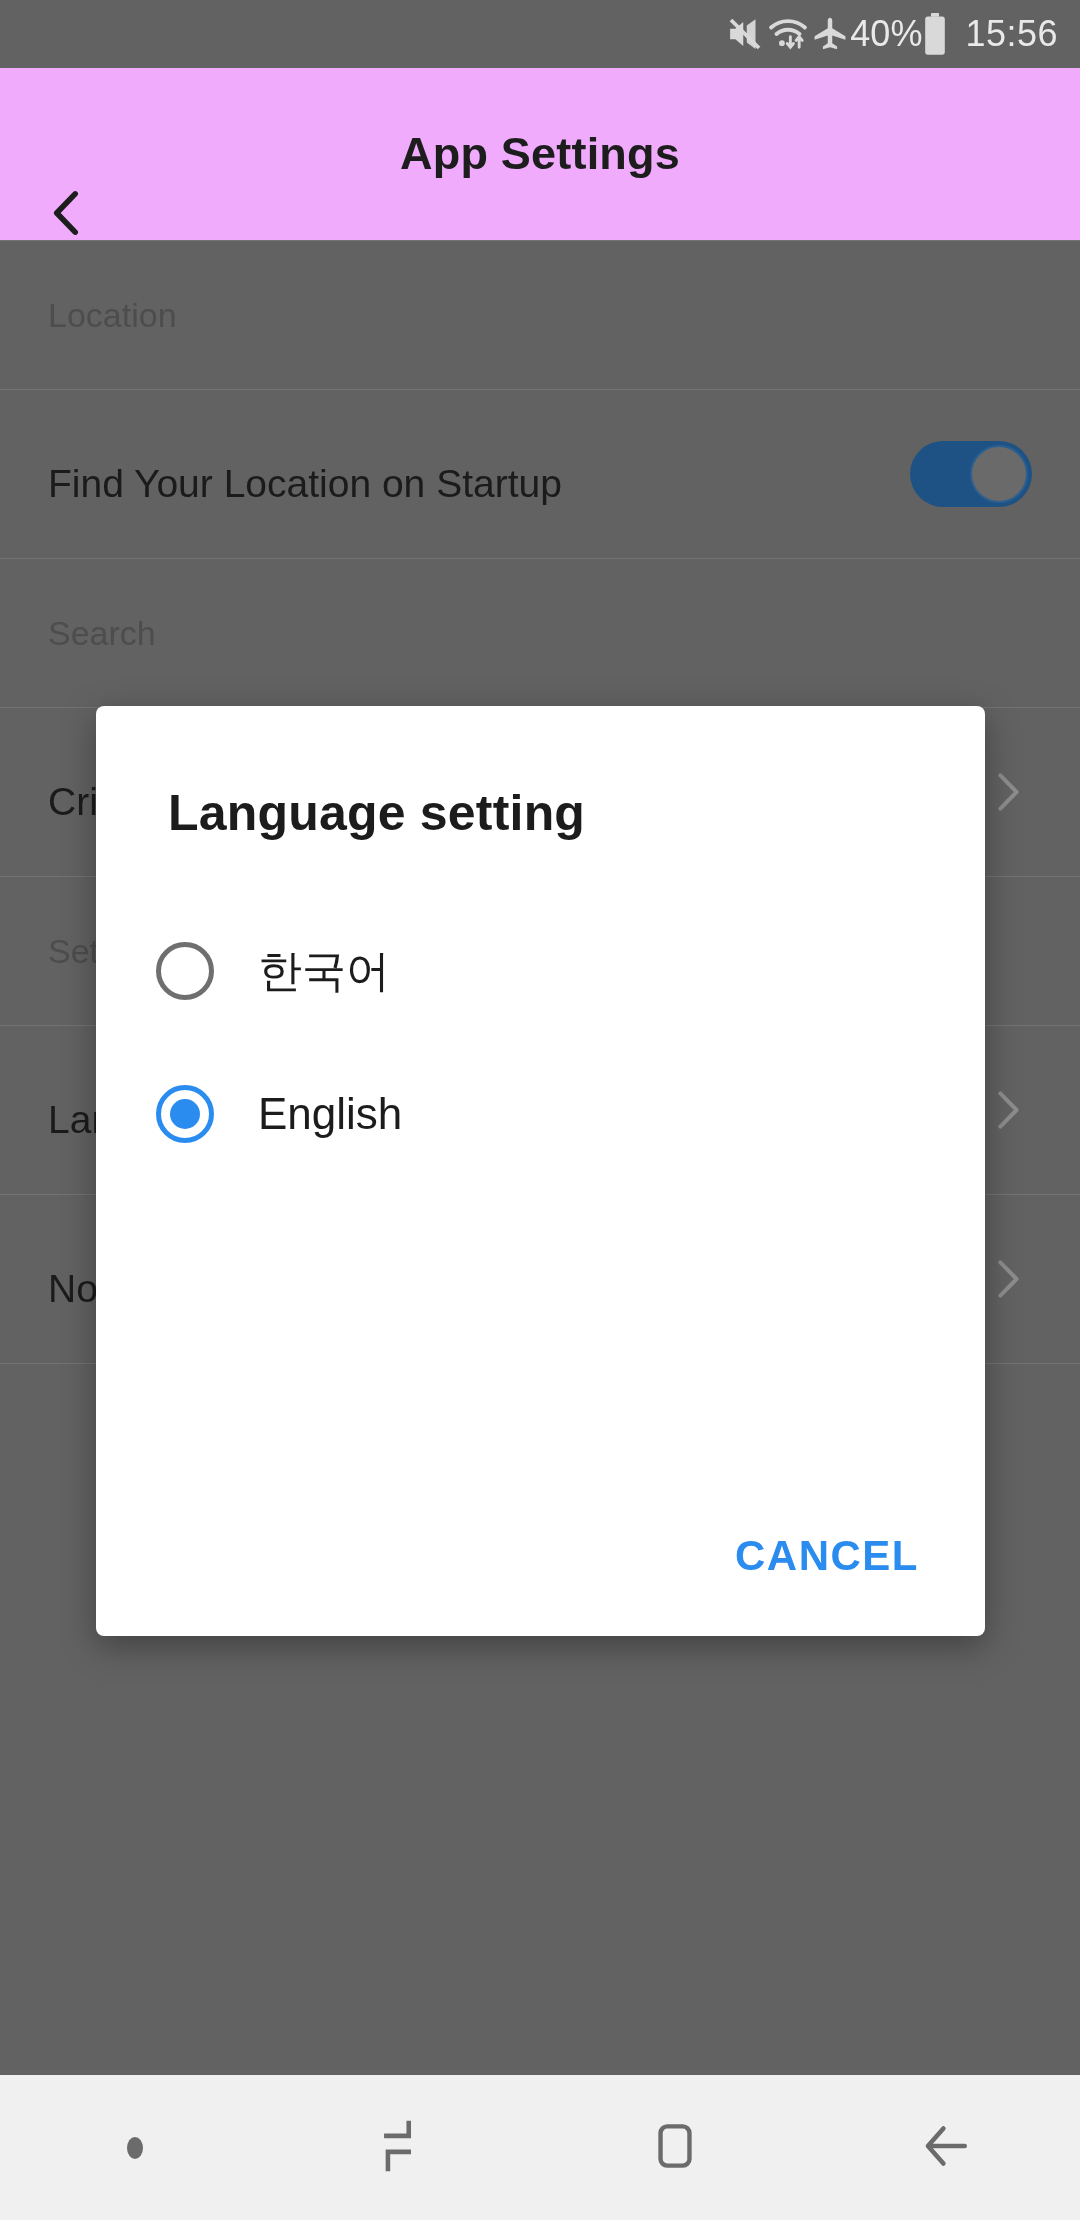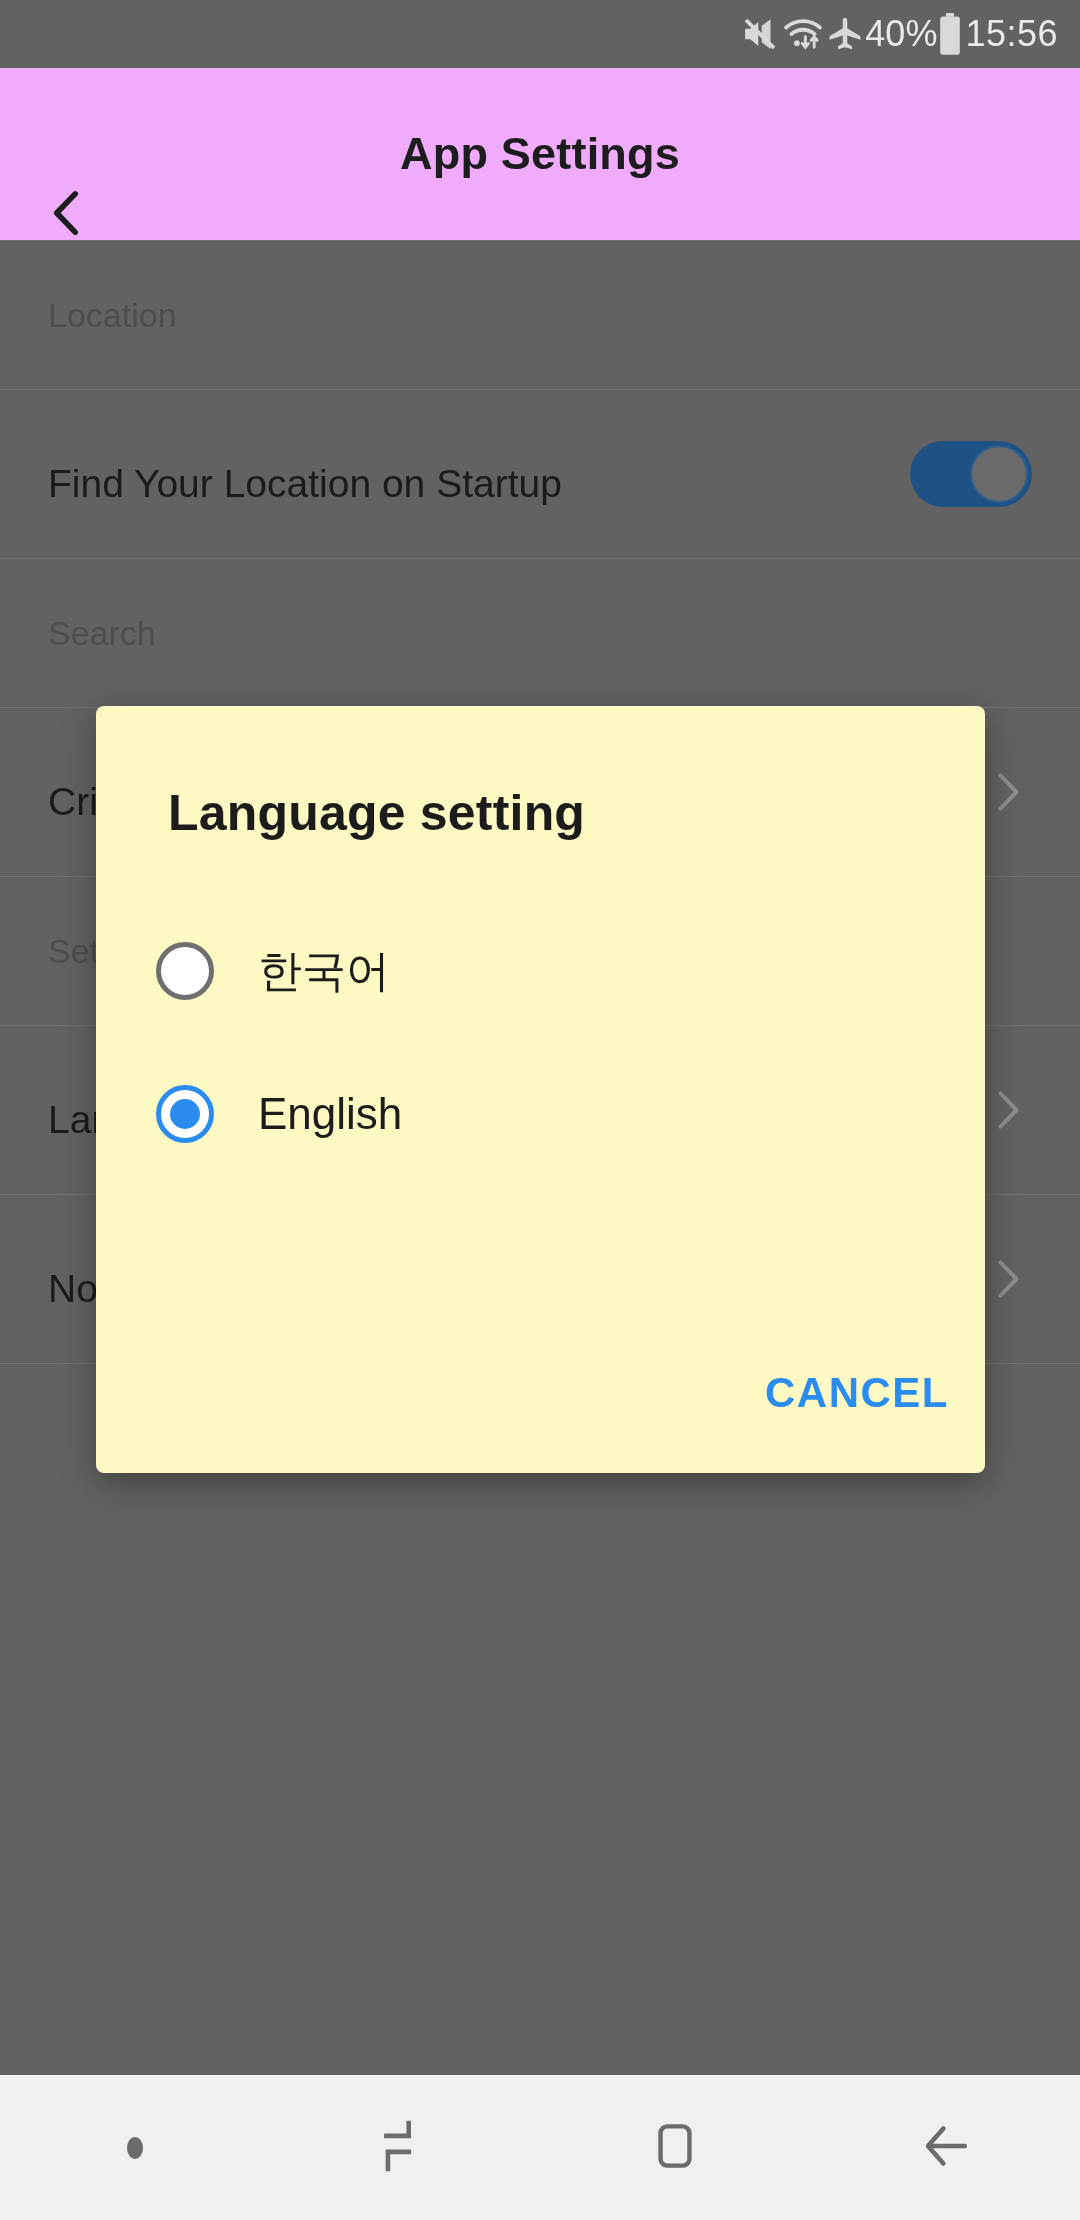--- a/index.html
+++ b/index.html
@@ -14,21 +14,21 @@
   
   .statusbar{
     position:absolute; left:0; top:0; width:1080px; height:68px;
     background:#626262;
     display:flex; align-items:center; justify-content:flex-end;
     padding-right:22px; 
   }
   .sb-ico{ display:flex; align-items:center; justify-content:center; }
   .sb-time{
     color:#e9e9e9; font-size:36px; letter-spacing:0.5px; line-height:1;
-    margin-left:2px;
+    margin-left:17px;
   }
   .sb-pct{ color:#e9e9e9; font-size:36px; line-height:1; }
 
   
   .appbar{
     position:absolute; left:0; top:68px; width:1080px; height:172px;
     background:#f0abfc;
   }
   .back-btn{
     position:absolute; left:26px; top:106px; width:82px; height:82px;
@@ -67,22 +67,22 @@
   }
 
   
   .scrim{
     position:absolute; left:0; top:0; width:1080px; height:2075px;
     background:rgba(0,0,0,0.0); pointer-events:none;
   }
 
   
   .dialog{
-    position:absolute; left:96px; top:706px; width:889px; height:767px;
-    background:#fef9c3; border-radius:8px;
+    position:absolute; left:96px; top:706px; width:889px; height:930px;
+    background:#ffffff; border-radius:8px;
     box-shadow:0 10px 34px rgba(0,0,0,0.34);
     overflow:hidden;
   }
   .dlg-title{
     position:absolute; left:72px; top:78px;
     color:#1c1c1c; font-size:50px; font-weight:bold; letter-spacing:0.2px;
   }
   .radio-row{
     position:absolute; left:60px; width:780px; height:110px;
     display:flex; align-items:center; cursor:pointer;
@@ -99,21 +99,21 @@
     content:""; position:absolute; left:50%; top:50%;
     width:30px; height:30px; border-radius:50%; background:#2b8cf0;
     transform:translate(-50%,-50%);
   }
   .radio-lbl{
     margin-left:44px; color:#1c1c1c; font-size:44px; white-space:nowrap;
   }
   .dlg-actions{
     position:absolute; right:0; bottom:0; width:889px; height:160px;
     display:flex; align-items:center; justify-content:flex-end;
-    padding-right:26px;
+    padding-right:56px;
   }
   .cancel-btn{
     color:#2b8cf0; font-size:42px; font-weight:bold; letter-spacing:1.5px;
     background:none; border:none; cursor:pointer;
     font-family:"Liberation Sans", sans-serif;
     padding:14px 10px;
   }
 
   
   .navbar{

